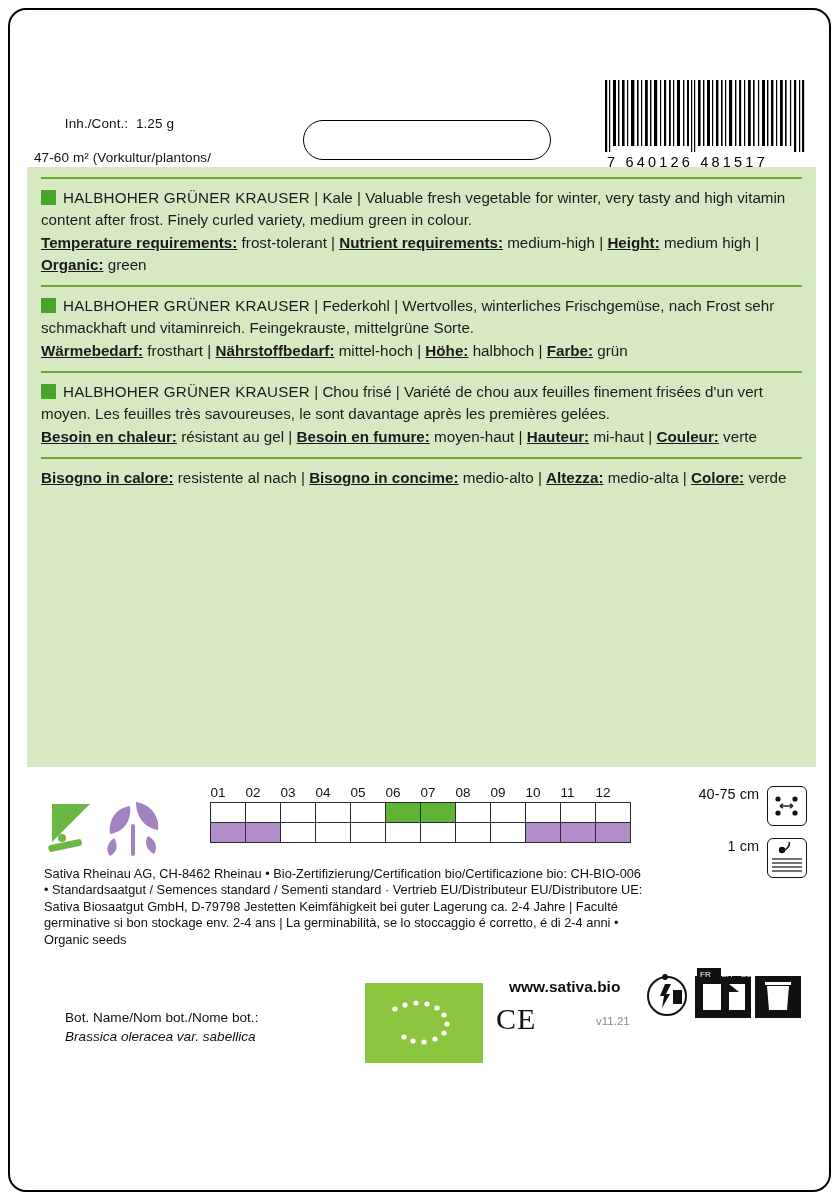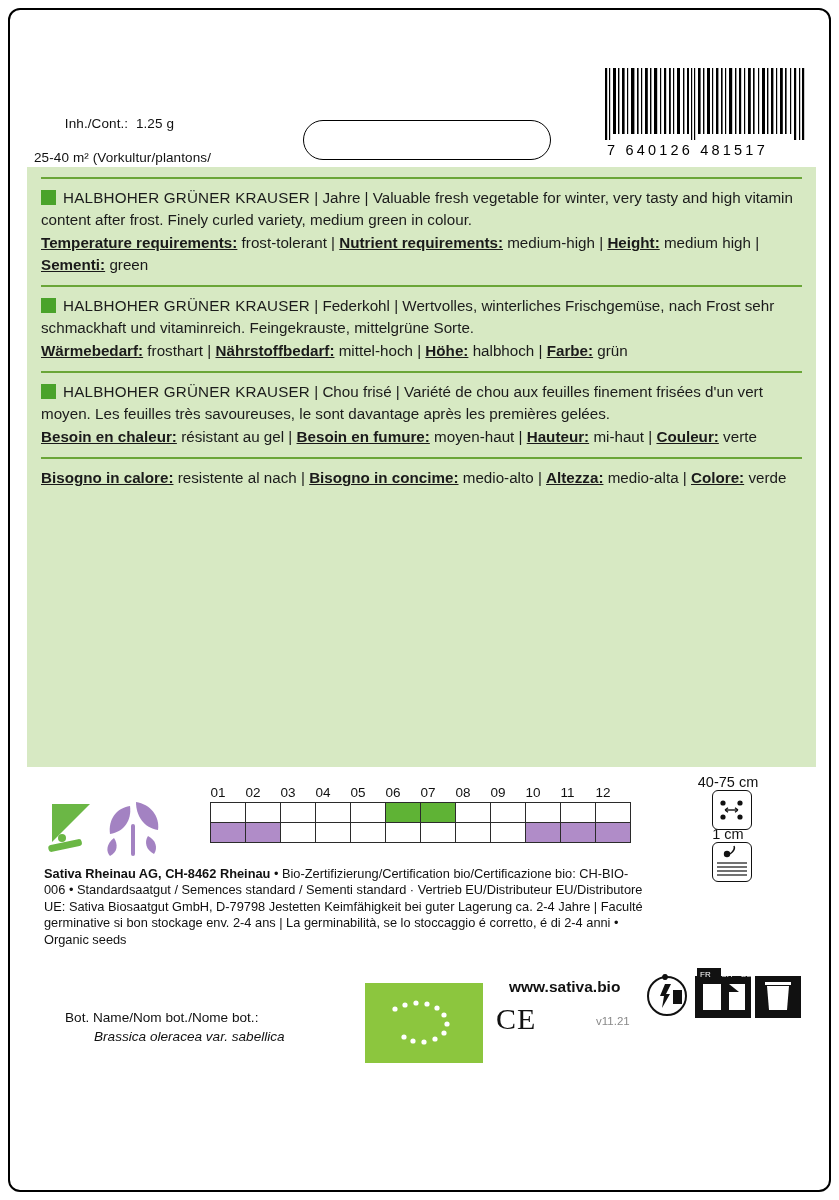--- a/index.html
+++ b/index.html
@@ -15,21 +15,21 @@
     position: relative;
     overflow: hidden;
   }
   .packet {
     position: absolute;
     left: 8px;
     top: 8px;
     width: 823px;
     height: 1184px;
     border: 2px solid #000;
-    border-radius: 12px;
+    border-radius: 18px;
     box-sizing: border-box;
     background: #fff;
     padding-left: 44px;
   }
   .inner {
     position: absolute;
     left: 0; top: 0; right: 0; bottom: 0;
   }
 
   
@@ -55,21 +55,21 @@
     height: 40px;
     border: 1.6px solid #000;
     border-radius: 22px;
     box-sizing: border-box;
     background: #fff;
   }
   
   .barcode-wrap {
     position: absolute;
     right: 24px;
-    top: 58px;
+    top: 70px;
     width: 200px;
     text-align: center;
   }
   .barcode {
     height: 72px;
     width: 200px;
     display: block;
   }
   .barcode-digits {
     font-family: "Liberation Sans", sans-serif;
@@ -167,25 +167,23 @@
   .cell-white { background: #fff; }
 
   .measures {
     position: absolute;
     right: 22px;
     top: 16px;
     width: 150px;
   }
   .measure-row {
     display: flex;
-    align-items: center;
     justify-content: flex-end;
     height: 44px;
     margin-bottom: 8px;
-    flex-direction: column;
   }
   .measure-label {
     font-size: 14.5px;
     margin-right: 8px;
     color: #111;
   }
   .measure-box {
     width: 40px;
     height: 40px;
     border: 1.6px solid #111;
@@ -198,21 +196,21 @@
   
   .company {
     position: absolute;
     left: 34px;
     top: 96px;
     width: 600px;
     font-size: 12.8px;
     line-height: 16.4px;
     color: #111;
   }
-  .company b { font-weight: bold; }
+  .company b { font-weight: normal; }
 
   
   .bio-logo {
     position: absolute;
     left: 355px;
     top: 213px;
     width: 118px;
     height: 80px;
     background: #8cc63e;
   }
@@ -243,21 +241,21 @@
     color: #8a8a8a;
   }
   .botname {
     position: absolute;
     left: 55px;
     top: 238px;
     font-size: 13.6px;
     line-height: 19px;
     color: #111;
   }
-  .botname .latin { font-style: italic; margin-left: 29px; }
+  .botname .latin { font-style: italic; }
 
   .recycle-icons {
     position: absolute;
     right: 22px;
     top: 196px;
     width: 160px;
     height: 60px;
   }
   .flagbox {
     position: absolute;
@@ -275,21 +273,21 @@
 <body>
 
 <div class="packet">
  <div class="inner">
 
   <div class="top-area">
     <div class="cont-block">
       <div class="cont-line1">
         <span>Inh./Cont.:</span>&nbsp;&nbsp;<span>1.25 g</span>
       </div>
-      <div>25-40 m² (Vorkultur/plantons/</div>
+      <div>47-60 m² (Vorkultur/plantons/</div>
       <div>piantine)</div>
     </div>
 
     <div class="hang-hole"></div>
 
     <div class="barcode-wrap">
       <svg class="barcode" viewBox="0 0 200 72" preserveAspectRatio="none">
         <rect x="0" y="0" width="2.2" height="72" fill="#000"></rect>
         <rect x="4" y="0" width="1.2" height="72" fill="#000"></rect>
         <rect x="8" y="0" width="3" height="66" fill="#000"></rect>
@@ -338,24 +336,24 @@
       </svg>
       <div class="barcode-digits">7 640126 481517</div>
     </div>
   </div>
 
   <div class="green-panel">
 
     <div class="lang-block first">
       <div class="divider"></div>
       <div class="desc">
-        <span class="sq"></span><span class="variety">HALBHOHER GRÜNER KRAUSER</span> | <span>Jahre</span> | <span>Valuable fresh vegetable for winter, very tasty and high vitamin content after frost. Finely curled variety, medium green in colour.</span>
+        <span class="sq"></span><span class="variety">HALBHOHER GRÜNER KRAUSER</span> | <span>Kale</span> | <span>Valuable fresh vegetable for winter, very tasty and high vitamin content after frost. Finely curled variety, medium green in colour.</span>
       </div>
       <div class="attrs">
-        <b>Temperature requirements:</b> <span>frost-tolerant</span> | <b>Nutrient requirements:</b> <span>medium-high</span> | <b>Height:</b> <span>medium high</span> | <b>Sementi:</b> <span>green</span>
+        <b>Temperature requirements:</b> <span>frost-tolerant</span> | <b>Nutrient requirements:</b> <span>medium-high</span> | <b>Height:</b> <span>medium high</span> | <b>Organic:</b> <span>green</span>
       </div>
     </div>
 
     <div class="lang-block">
       <div class="divider"></div>
       <div class="desc">
         <span class="sq"></span><span class="variety">HALBHOHER GRÜNER KRAUSER</span> | <span>Federkohl</span> | <span>Wertvolles, winterliches Frischgemüse, nach Frost sehr schmackhaft und vitaminreich. Feingekrauste, mittelgrüne Sorte.</span>
       </div>
       <div class="attrs">
         <b>Wärmebedarf:</b> <span>frosthart</span> | <b>Nährstoffbedarf:</b> <span>mittel-hoch</span> | <b>Höhe:</b> <span>halbhoch</span> | <b>Farbe:</b> <span>grün</span>

